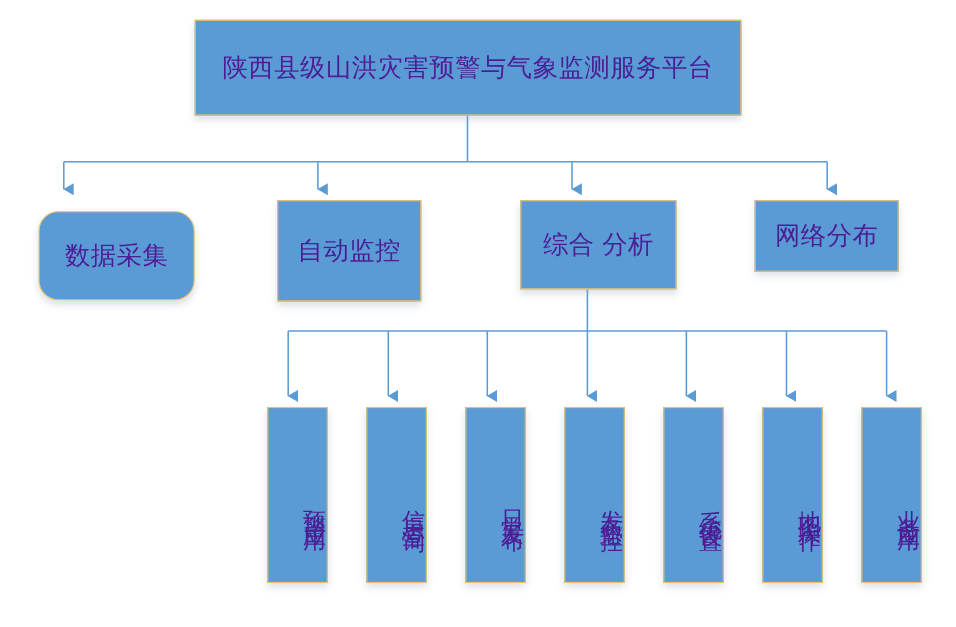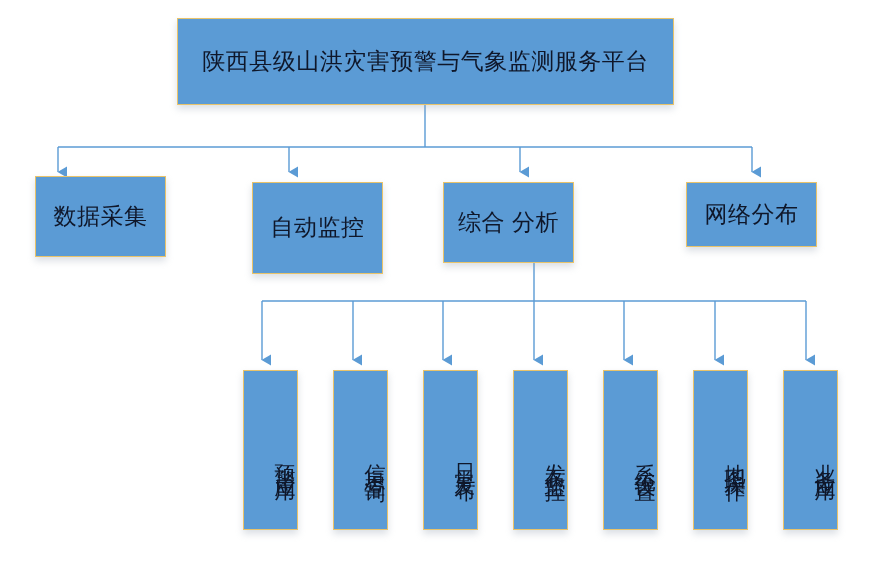--- a/index.html
+++ b/index.html
@@ -24,21 +24,21 @@
     top: 0;
     width: 869px;
     height: 570px;
     pointer-events: none;
   }
   .node {
     position: absolute;
     box-sizing: border-box;
     background: #5B9BD5;
     border: 1.5px solid #E8C36B;
-    color: #0f172a;
+    color: #4c1d95;
     display: flex;
     align-items: center;
     justify-content: center;
     text-align: center;
     box-shadow: 0 4px 7px rgba(150,160,175,0.33);
     line-height: 1.18;
     letter-spacing: 0.5px;
   }
   .node-root {
     font-size: 23px;
@@ -102,27 +102,27 @@
       <line x1="624" y1="301" x2="624" y2="360" stroke="#5B9BD5" stroke-width="1.4" marker-end="url(#arrowDown)"></line>
       <line x1="715" y1="301" x2="715" y2="360" stroke="#5B9BD5" stroke-width="1.4" marker-end="url(#arrowDown)"></line>
       <line x1="806" y1="301" x2="806" y2="360" stroke="#5B9BD5" stroke-width="1.4" marker-end="url(#arrowDown)"></line>
     </g>
   </svg>
 
   <div class="node node-root" id="root-node" style="left: 177px; top: 18px; width: 497px; height: 87px;">
     <span>陕西县级山洪灾害预警与气象监测服务平台</span>
   </div>
 
-  <div class="node node-l2" id="l2-0" style="left: 35px; top: 176px; width: 131px; height: 81px;">
+  <div class="node node-l2" id="l2-0" style="left: 35px; top: 192px; width: 142px; height: 81px; border-radius: 18px;">
     <span>数据采集</span>
   </div>
   <div class="node node-l2" id="l2-1" style="left: 252px; top: 182px; width: 131px; height: 92px;">
     <span>自动监控</span>
   </div>
-  <div class="node node-l2" id="l2-2" style="left: 443px; top: 182px; width: 131px; height: 81px;">
+  <div class="node node-l2" id="l2-2" style="left: 473px; top: 182px; width: 142px; height: 81px;">
     <span>综合 分析</span>
   </div>
   <div class="node node-l2" id="l2-3" style="left: 686px; top: 182px; width: 131px; height: 65px;">
     <span>网络分布</span>
   </div>
 
   <div class="node node-leaf" id="leaf-0" style="left: 243px; top: 370px; width: 55px; height: 160px;">
     <span class="leaf-text">预警应用</span>
   </div>
   <div class="node node-leaf" id="leaf-1" style="left: 333px; top: 370px; width: 55px; height: 160px;">

